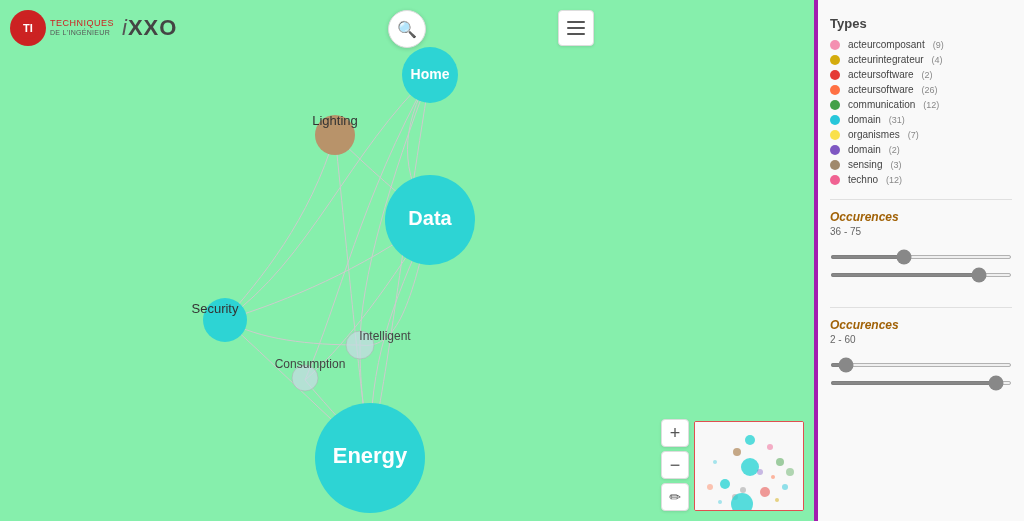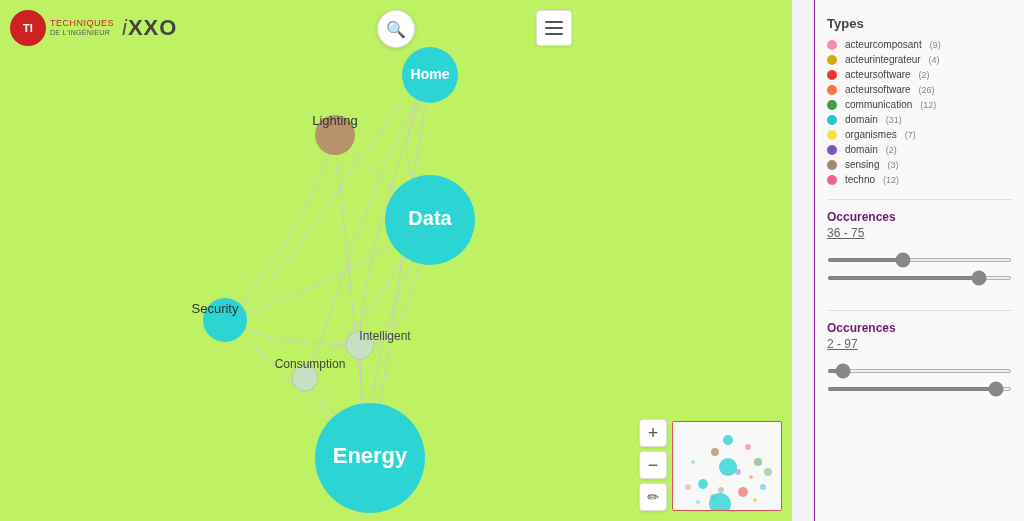--- a/index.html
+++ b/index.html
@@ -9,21 +9,21 @@
       width: 1024px;
       height: 521px;
       overflow: hidden;
       display: flex;
     }
 
     
     .main-area {
       flex: 1;
       position: relative;
-      background: #bef264;
+      background: #86efac;
     }
 
     
     .header-logos {
       position: absolute;
       top: 10px;
       left: 10px;
       display: flex;
       align-items: center;
       gap: 8px;
@@ -157,26 +157,25 @@
       justify-content: center;
       font-size: 14px;
       color: #555;
       box-shadow: 0 1px 3px rgba(0,0,0,0.1);
     }
 
     
     .right-panel {
       width: 210px;
       background: #f9f9f9;
-      border-left: 1px solid #a21caf;
+      border-left: 4px solid #a21caf;
       display: flex;
       flex-direction: column;
       padding: 12px;
       overflow-y: auto;
-      margin-left: 22px;
     }
 
     .menu-btn {
       position: absolute;
       top: 10px;
       right: 220px;
       width: 36px;
       height: 36px;
       background: white;
       border: 1px solid #ddd;
@@ -239,29 +238,29 @@
     }
 
     
     .slider-section {
       margin-bottom: 8px;
     }
 
     .slider-title {
       font-size: 12px;
       font-weight: bold;
-      color: #701a75;
+      color: #a16207;
       margin-bottom: 2px;
+      font-style: italic;
     }
 
     .slider-range {
-      font-size: 12px;
+      font-size: 10px;
       color: #666;
       margin-bottom: 6px;
-      text-decoration: underline;
     }
 
     input[type=range] {
       width: 100%;
       accent-color: #888;
       height: 4px;
       cursor: pointer;
     }
 
     
@@ -453,19 +452,19 @@
     <div style="position:relative; margin: 8px 0;">
       <input type="range" min="0" max="100" value="40" style="width: 100%; accent-color: rgb(136, 136, 136);">
       <input type="range" min="0" max="100" value="85" style="width: 100%; accent-color: rgb(136, 136, 136); margin-top: 2px;">
     </div>
   </div>
 
   <div class="divider"></div>
 
   <div class="slider-section">
     <div class="slider-title">Occurences</div>
-    <div class="slider-range">2 - 97</div>
+    <div class="slider-range">2 - 60</div>
     <div style="position:relative; margin: 8px 0;">
       <input type="range" min="0" max="100" value="5" style="width: 100%; accent-color: rgb(136, 136, 136);">
       <input type="range" min="0" max="100" value="95" style="width: 100%; accent-color: rgb(136, 136, 136); margin-top: 2px;">
     </div>
   </div>
 </div>
 
 </body></html>

